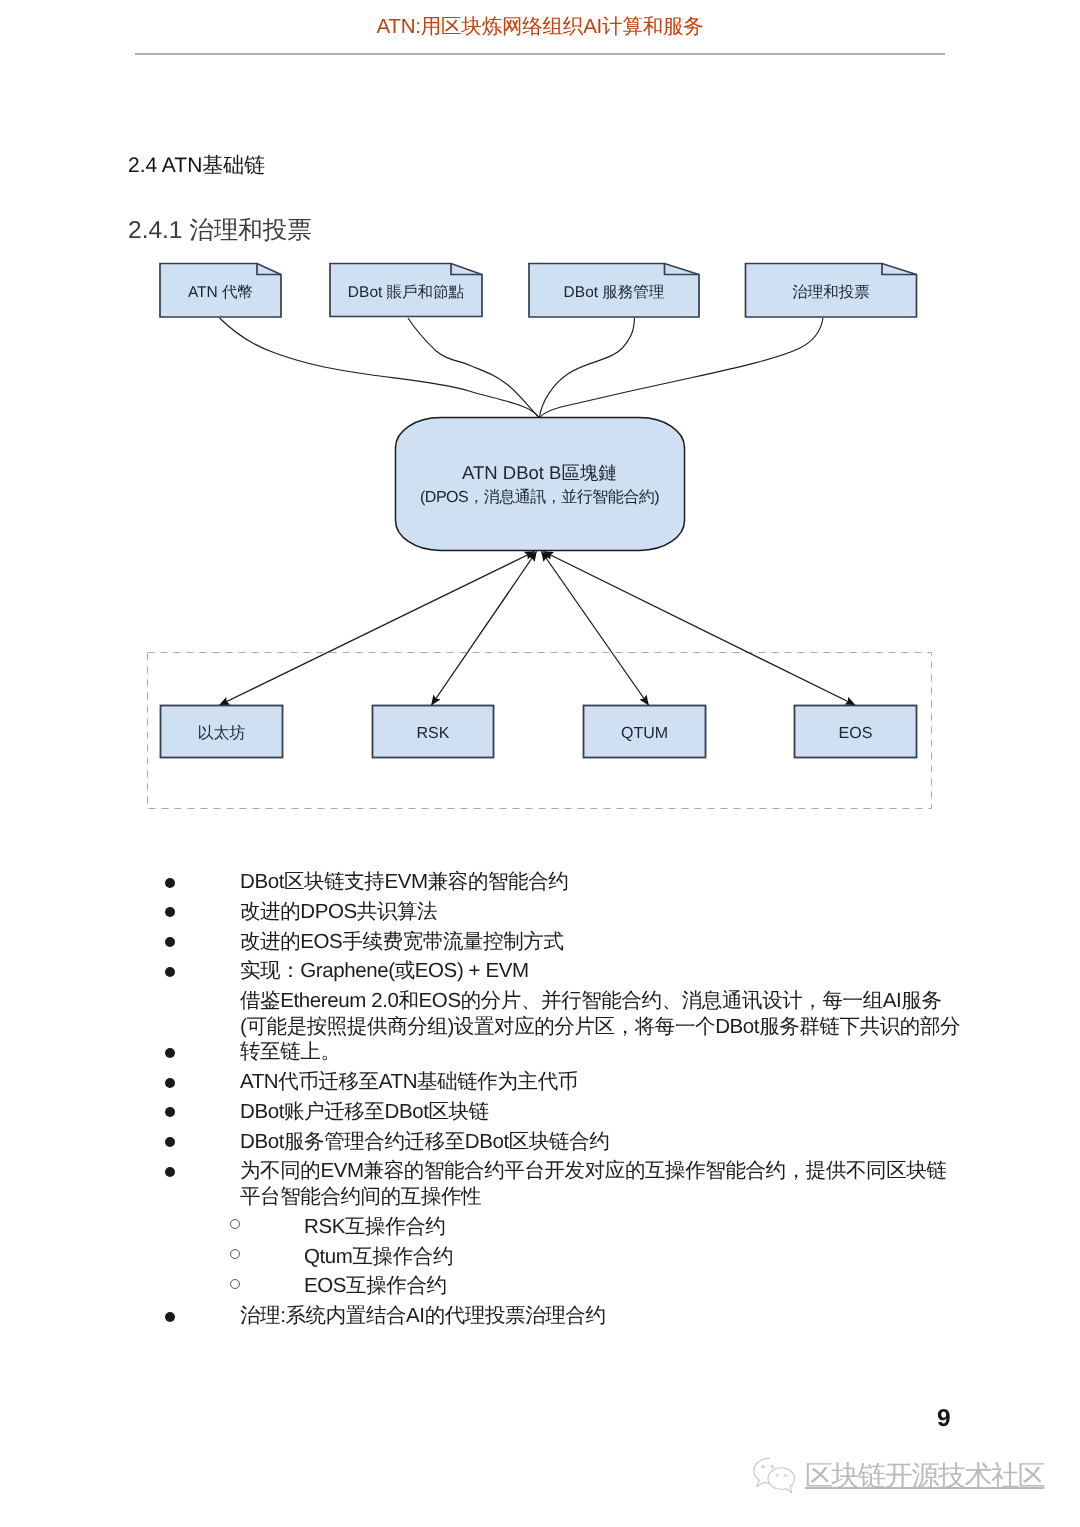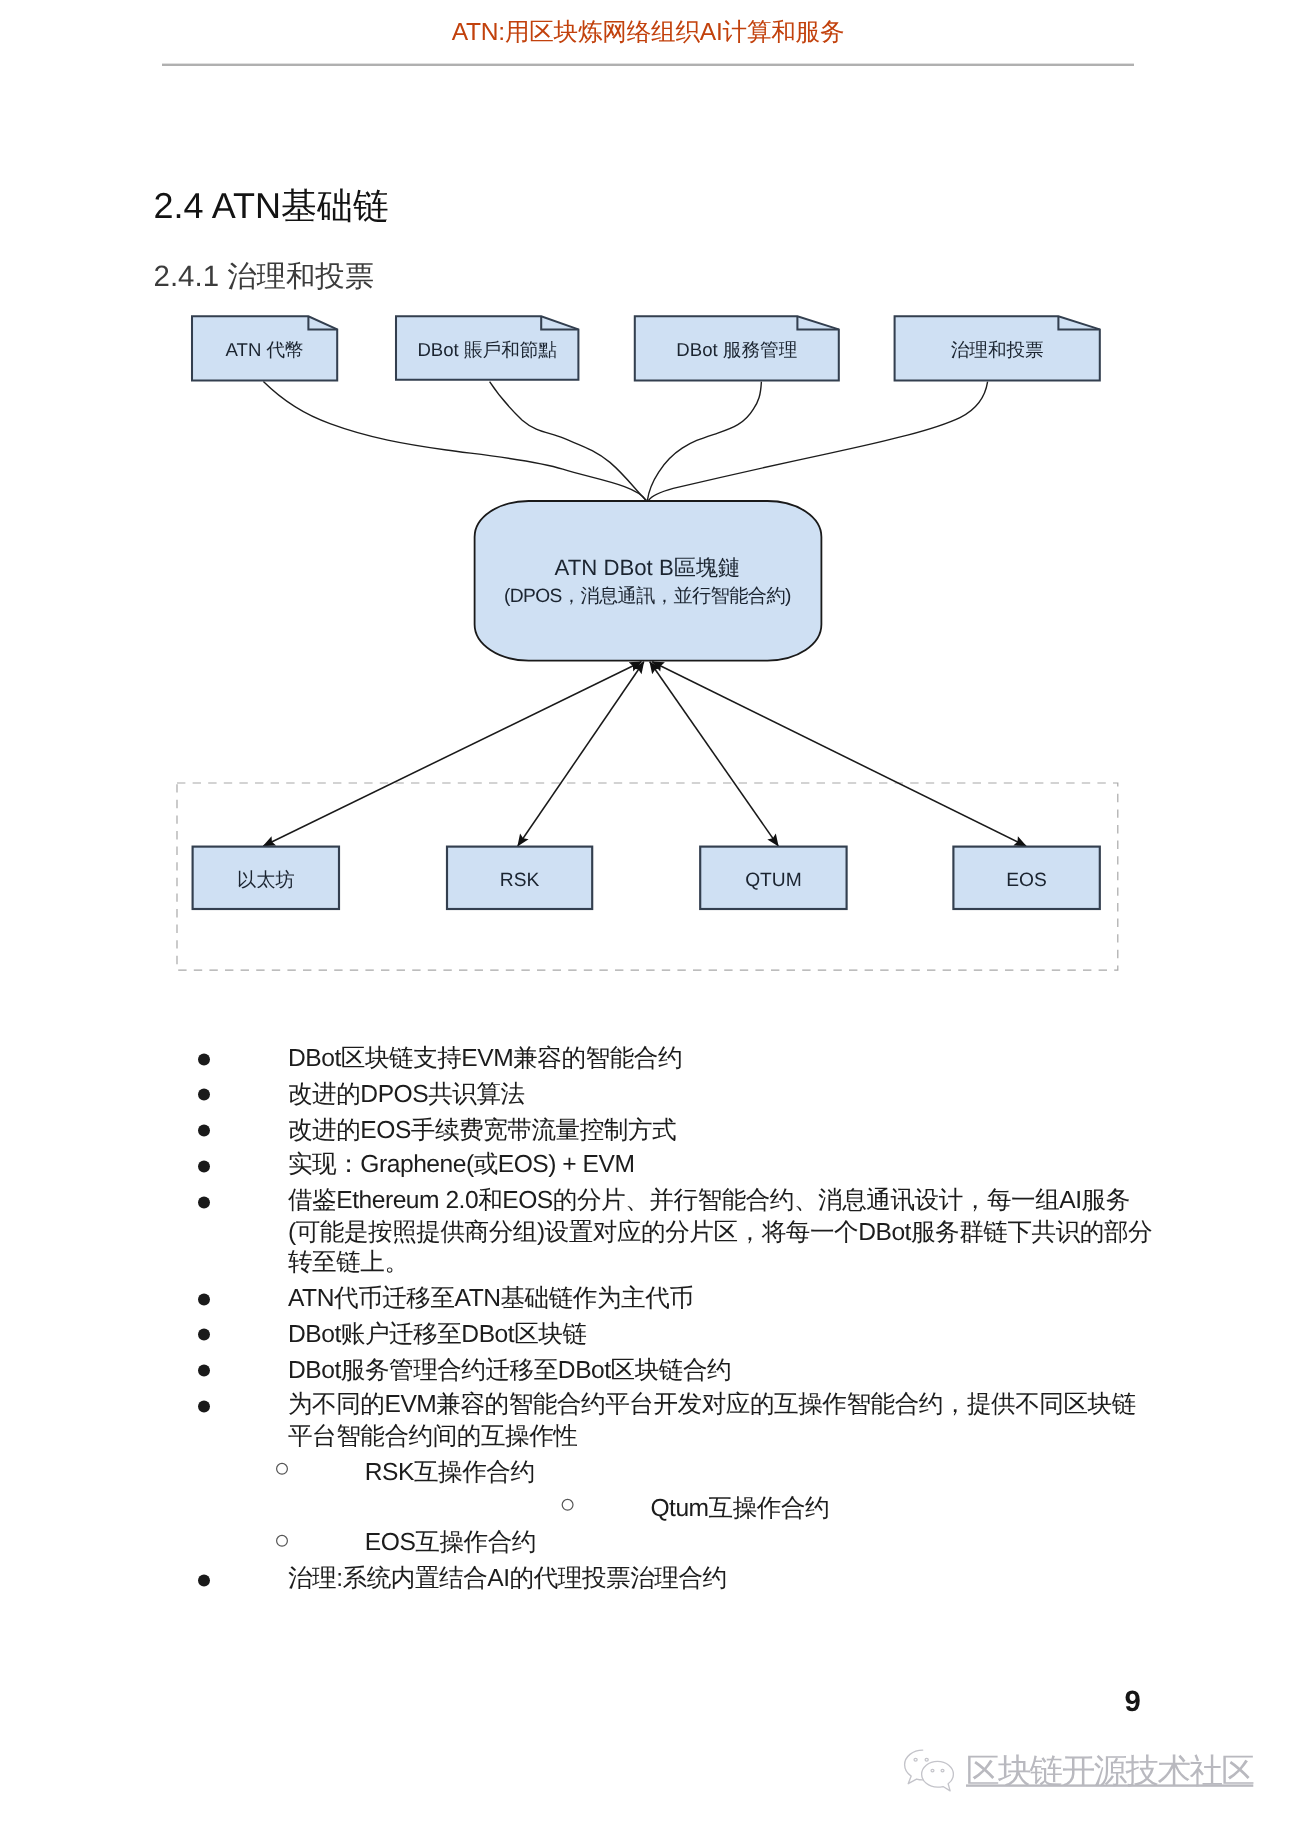--- a/index.html
+++ b/index.html
@@ -9,21 +9,21 @@
        -webkit-font-smoothing:antialiased;text-rendering:geometricPrecision;}
   .page{position:absolute;left:0;top:0;width:1080px;height:1527px;transform:translateZ(0);}
 
   
   .hdr-title{position:absolute;left:0;top:12.5px;width:1080px;text-align:center;
              font-size:20.5px;color:#c2410c;letter-spacing:-0.2px;}
   .hdr-rule{position:absolute;left:135px;top:53px;width:810px;height:2px;
             background:#b0b0b0;}
 
   
-  .h2{position:absolute;left:128px;top:152px;font-size:30px;font-weight:400;
+  .h2{position:absolute;left:128px;top:152px;font-size:21px;font-weight:400;
       color:#131313;letter-spacing:0px;}
   .h3{position:absolute;left:128px;top:214px;font-size:24.5px;color:#3c3c3c;}
 
   
   .diagram{position:absolute;left:0;top:0;width:1080px;height:1527px;}
 
   
   .body{position:absolute;left:0px;top:0px;width:1080px;}
   .bullet-row{position:absolute;display:flex;align-items:flex-start;gap:44px;}
   .bmark{width:31px;flex:0 0 31px;height:25.5px;position:relative;}
@@ -117,21 +117,21 @@
         <span class="btext">改进的DPOS共识算法</span>
       </div>
       <div class="bullet-row" style="left: 165px; top: 928.6px; width: 796px;">
         <span class="bmark"></span>
         <span class="btext">改进的EOS手续费宽带流量控制方式</span>
       </div>
       <div class="bullet-row" style="left: 165px; top: 958.4px; width: 796px;">
         <span class="bmark"></span>
         <span class="btext">实现：Graphene(或EOS) + EVM</span>
       </div>
-      <div class="bullet-row" style="left: 165px; top: 988.2px; width: 796px;">
+      <div class="bullet-row" style="left: 165px; top: 988.2px; width: 796px; align-items: flex-end;">
         <span class="bmark"></span>
         <span class="btext">借鉴Ethereum 2.0和EOS的分片、并行智能合约、消息通讯设计，每一组AI服务(可能是按照提供商分组)设置对应的分片区，将每一个DBot服务群链下共识的部分转至链上。</span>
       </div>
       <div class="bullet-row" style="left: 165px; top: 1069px; width: 796px;">
         <span class="bmark"></span>
         <span class="btext">ATN代币迁移至ATN基础链作为主代币</span>
       </div>
       <div class="bullet-row" style="left: 165px; top: 1098.8px; width: 796px;">
         <span class="bmark"></span>
         <span class="btext">DBot账户迁移至DBot区块链</span>
@@ -141,21 +141,21 @@
         <span class="btext">DBot服务管理合约迁移至DBot区块链合约</span>
       </div>
       <div class="bullet-row" style="left: 165px; top: 1158.4px; width: 796px;">
         <span class="bmark"></span>
         <span class="btext">为不同的EVM兼容的智能合约平台开发对应的互操作智能合约，提供不同区块链平台智能合约间的互操作性</span>
       </div>
       <div class="bullet-row sub" style="left: 229px; top: 1213.7px; width: 700px;">
         <span class="bmark"></span>
         <span class="btext">RSK互操作合约</span>
       </div>
-      <div class="bullet-row sub" style="left: 229px; top: 1243.5px; width: 700px; justify-content: center;">
+      <div class="bullet-row sub" style="left: 229px; top: 1243.5px; width: 700px;">
         <span class="bmark"></span>
         <span class="btext">Qtum互操作合约</span>
       </div>
       <div class="bullet-row sub" style="left: 229px; top: 1273.3px; width: 700px;">
         <span class="bmark"></span>
         <span class="btext">EOS互操作合约</span>
       </div>
       <div class="bullet-row" style="left: 165px; top: 1303.1px; width: 796px;">
         <span class="bmark"></span>
         <span class="btext">治理:系统内置结合AI的代理投票治理合约</span>

